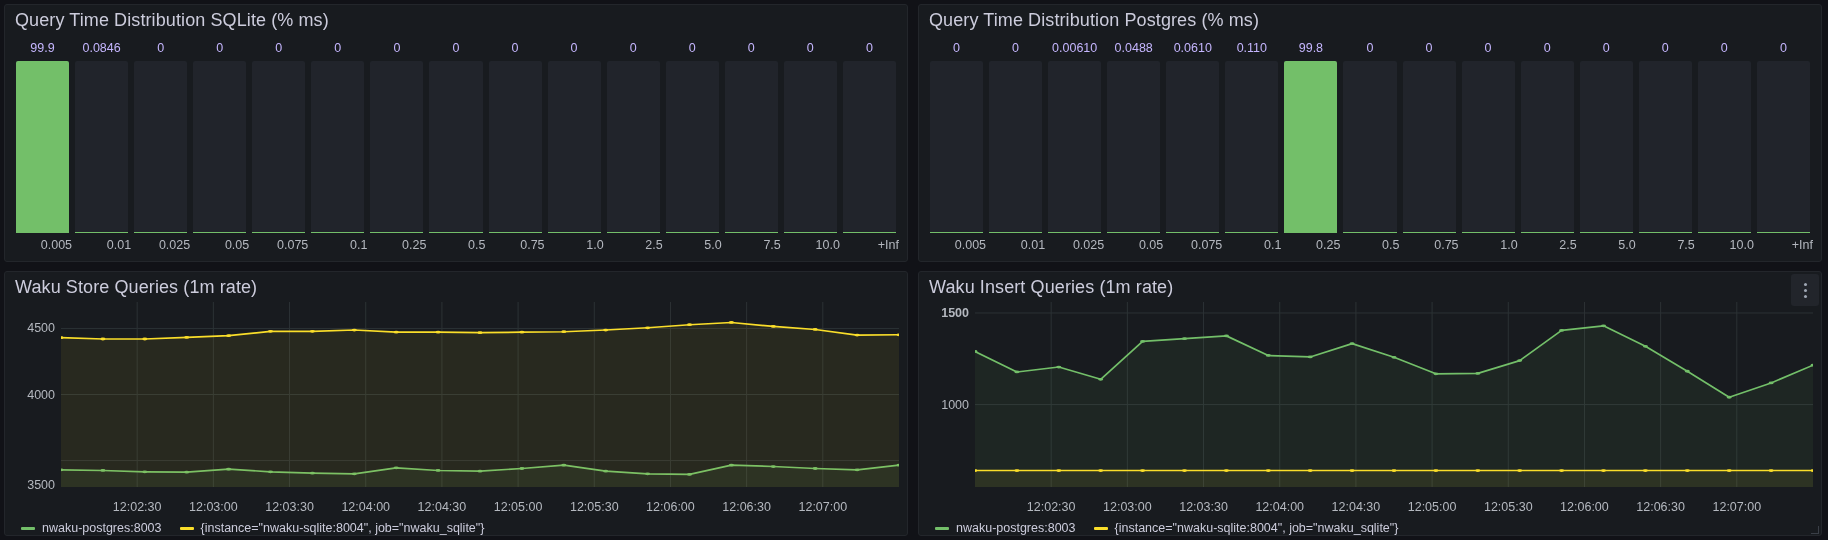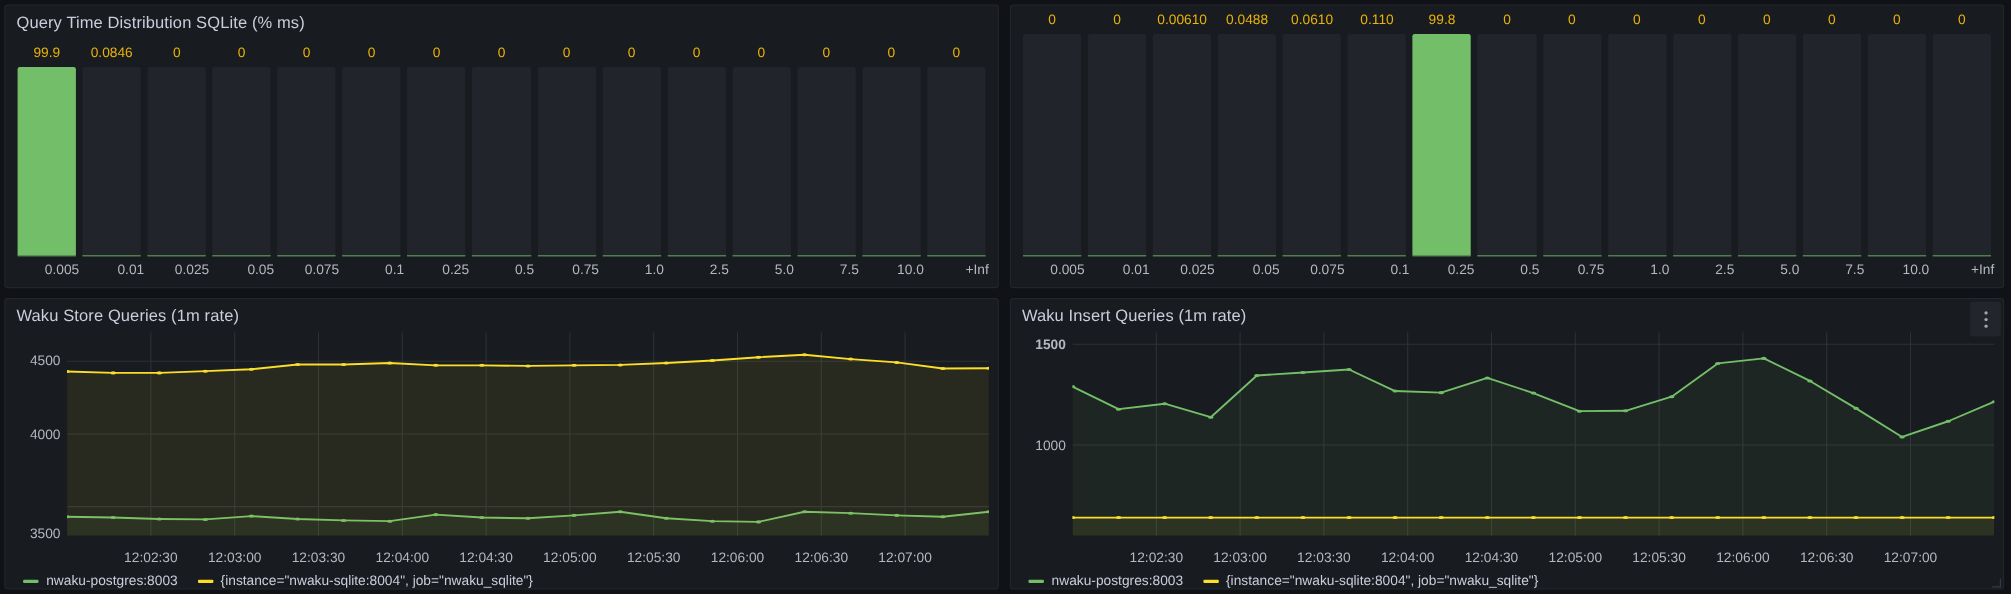--- a/index.html
+++ b/index.html
@@ -29,21 +29,21 @@
   }
   .panel-half { width: 904px; flex: 0 0 904px; }
 
   .panel-header {
     height: 30px;
     display: flex; align-items: center;
     padding: 0 10px;
     flex: 0 0 30px;
   }
   .panel-title {
-    font-size: 15px;
+    font-size: 18px;
     font-weight: 500;
     color: #ccccdc;
     letter-spacing: .1px;
     white-space: nowrap;
   }
   .panel-menu {
     position: absolute; top: 2px; right: 2px;
     width: 28px; height: 32px;
     display: flex; flex-direction: column;
     align-items: center; justify-content: center;
@@ -65,21 +65,21 @@
   }
   .hist-values {
     display: flex;
     height: 26px;
     align-items: center;
   }
   .hist-val {
     flex: 1 1 0;
     text-align: center;
     font-size: 12.5px;
-    color: #eab308;
+    color: #c4b5fd;
     white-space: nowrap;
   }
   .hist-bars {
     flex: 1;
     display: flex;
     align-items: flex-end;
     gap: 0px;
     min-height: 0;
   }
   .hist-cell {
@@ -332,20 +332,23 @@
             <div class="hist-lab">2.5</div>
             <div class="hist-lab">5.0</div>
             <div class="hist-lab">7.5</div>
             <div class="hist-lab">10.0</div>
             <div class="hist-lab">+Inf</div>
           </div>
       </div>
     </div>
 
     <div class="panel panel-half">
+      <div class="panel-header">
+        <span class="panel-title">Query Time Distribution Postgres (% ms)</span>
+      </div>
       <div class="hist-body">
         <div class="hist-values">
             <div class="hist-val">0</div>
             <div class="hist-val">0</div>
             <div class="hist-val">0.00610</div>
             <div class="hist-val">0.0488</div>
             <div class="hist-val">0.0610</div>
             <div class="hist-val">0.110</div>
             <div class="hist-val">99.8</div>
             <div class="hist-val">0</div>

